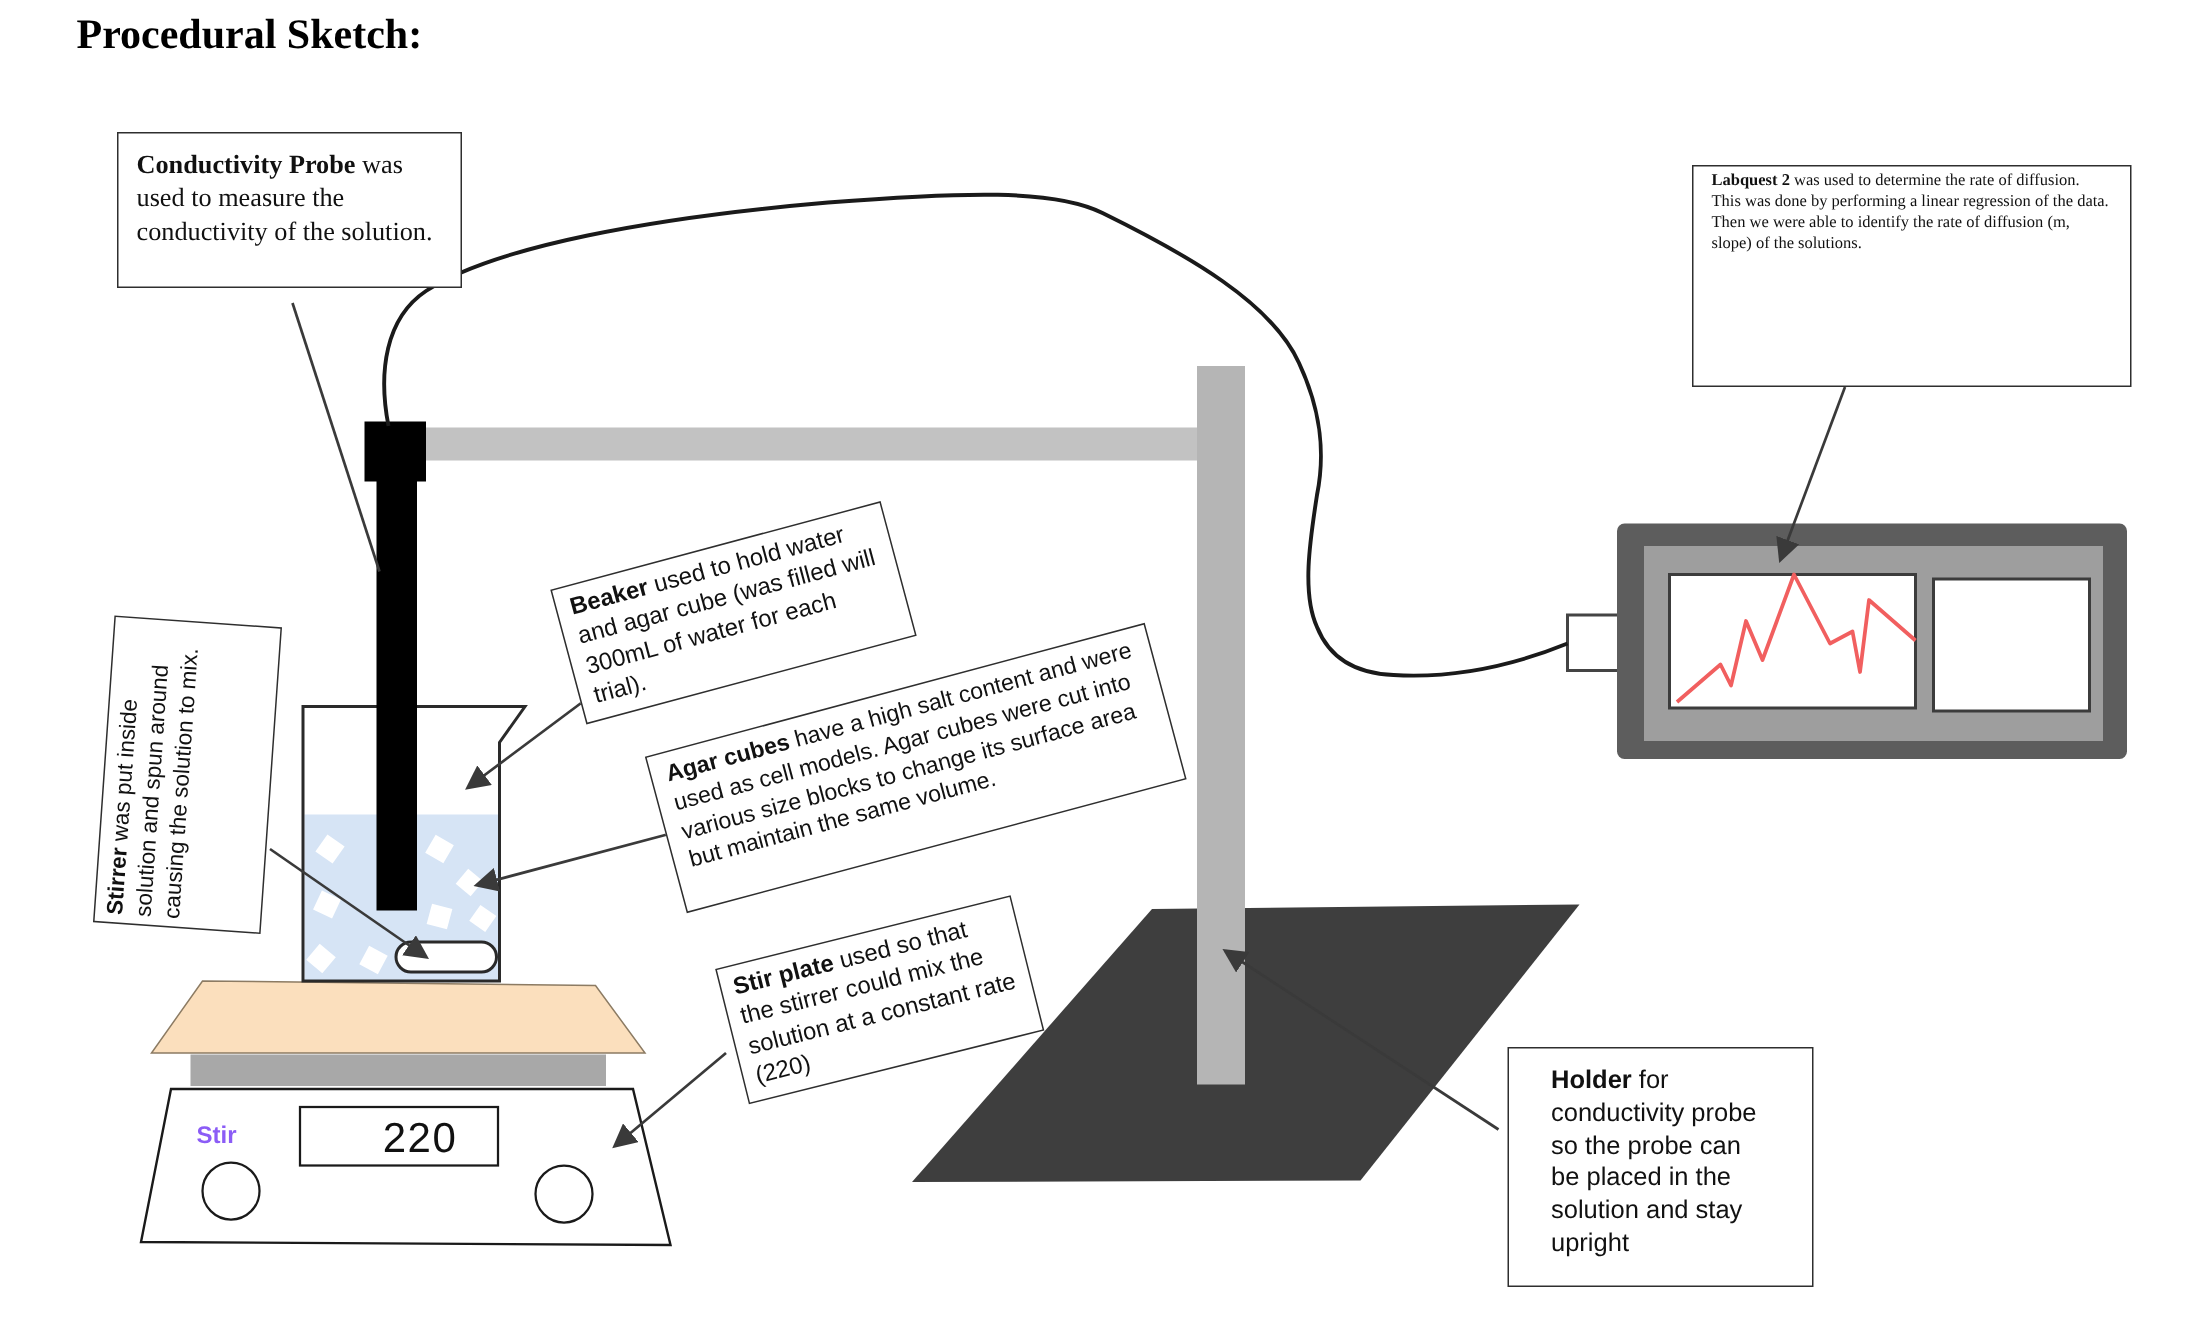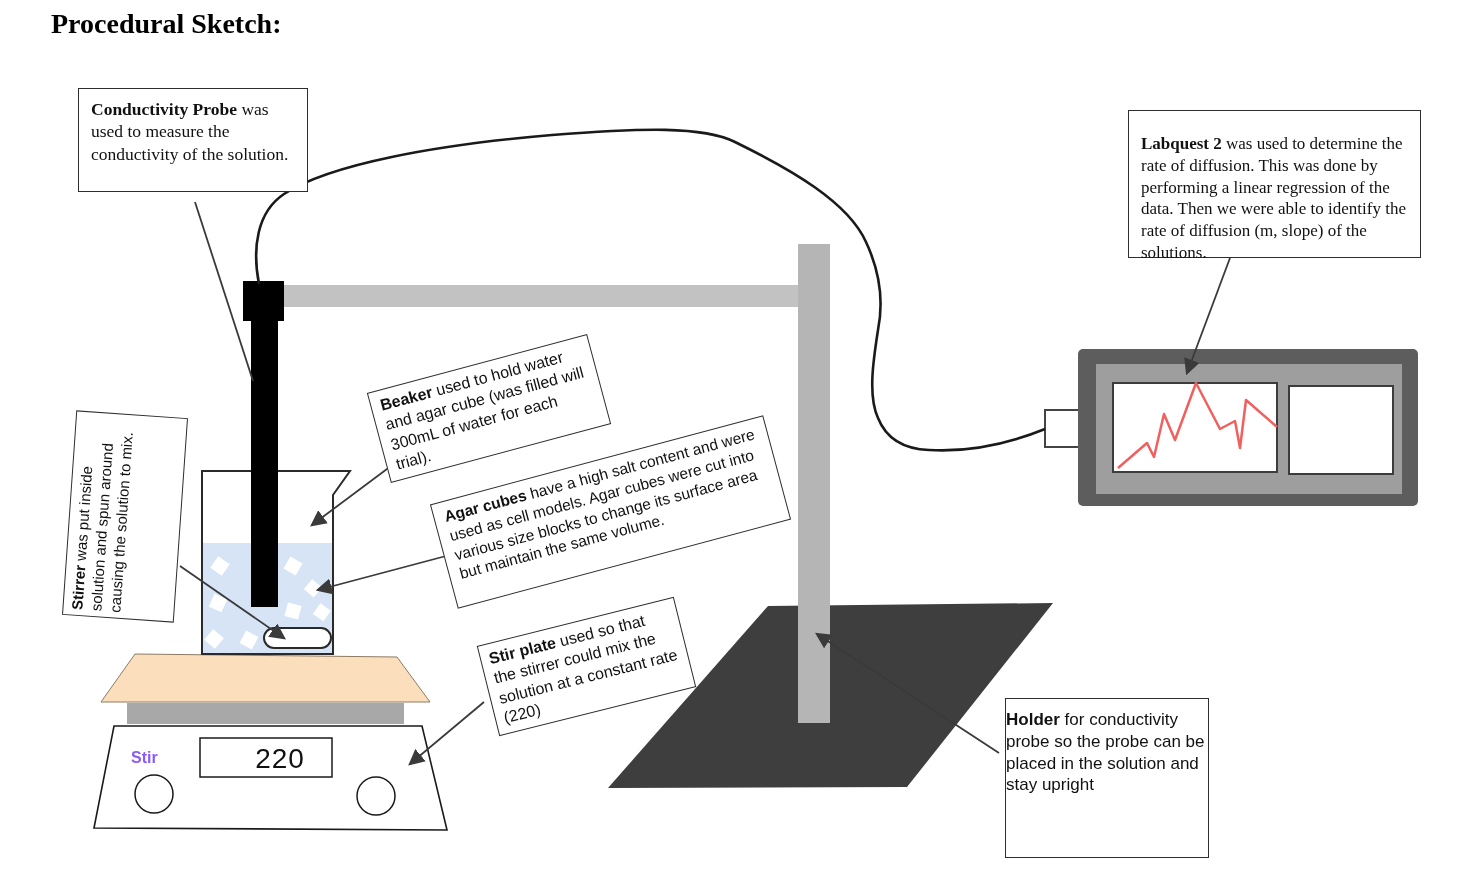--- a/index.html
+++ b/index.html
@@ -6,31 +6,31 @@
   .canvas{position:relative;width:1472px;height:886px;background:#fff;overflow:hidden;
           font-family:"Liberation Sans",sans-serif;}
   .title{position:absolute;left:27px;top:8px;font-family:"Liberation Serif",serif;
          font-weight:bold;font-size:28px;color:#000;margin-left:24px;}
   svg.scene{position:absolute;left:0;top:0;}
   .label-box{position:absolute;background:#fff;border:1.6px solid #2e2e2e;color:#111;
              box-sizing:border-box;line-height:1.28;}
   .serif-box{font-family:"Liberation Serif",serif;}
   .sans-box{font-family:"Liberation Sans",sans-serif;}
   .lb-conductivity{left:78px;top:88px;width:230px;height:104px;padding:9px 12px;font-size:17.5px;}
-  .lb-labquest{left:1128px;top:110px;width:293px;height:148px;padding:22px 12px;font-size:17px;}
+  .lb-labquest{left:1128px;top:110px;width:293px;height:148px;padding:2px 12px;font-size:11px;}
   .lb-beaker{left:375px;top:362px;width:228px;height:93px;padding:5px 9px;font-size:16px;
              transform:rotate(-15deg);}
   .lb-agar{left:438px;top:458px;width:345px;height:108px;padding:5px 10px;font-size:15.5px;
            transform:rotate(-15deg);}
   .lb-stirplate{left:485px;top:620px;width:203px;height:93px;padding:5px 8px;font-size:16px;
                 transform:rotate(-14deg);}
   .lb-stirrer{left:69px;top:414px;width:112px;height:205px;transform:rotate(4deg);font-size:15px;}
   .lb-stirrer .vtext{position:absolute;left:50%;top:50%;width:192px;height:100px;
                      transform:translate(-50%,-50%) rotate(-90deg);line-height:1.25;}
-  .lb-holder{left:1005px;top:698px;width:204px;height:160px;padding:10px 0;font-size:17px;}
+  .lb-holder{left:1005px;top:698px;width:204px;height:160px;padding:10px 28px;font-size:17px;}
   .plate-display-value{position:absolute;left:200px;top:740px;width:160px;height:37px;
       display:flex;align-items:center;justify-content:center;font-size:28px;color:#111;letter-spacing:1px;}
   .plate-stir-label{position:absolute;left:131px;top:749px;font-size:16px;font-weight:bold;color:#8b5cf6;}
   b{font-weight:bold;}
 </style>
 </head>
 <body>
 
 <div class="canvas">
 

